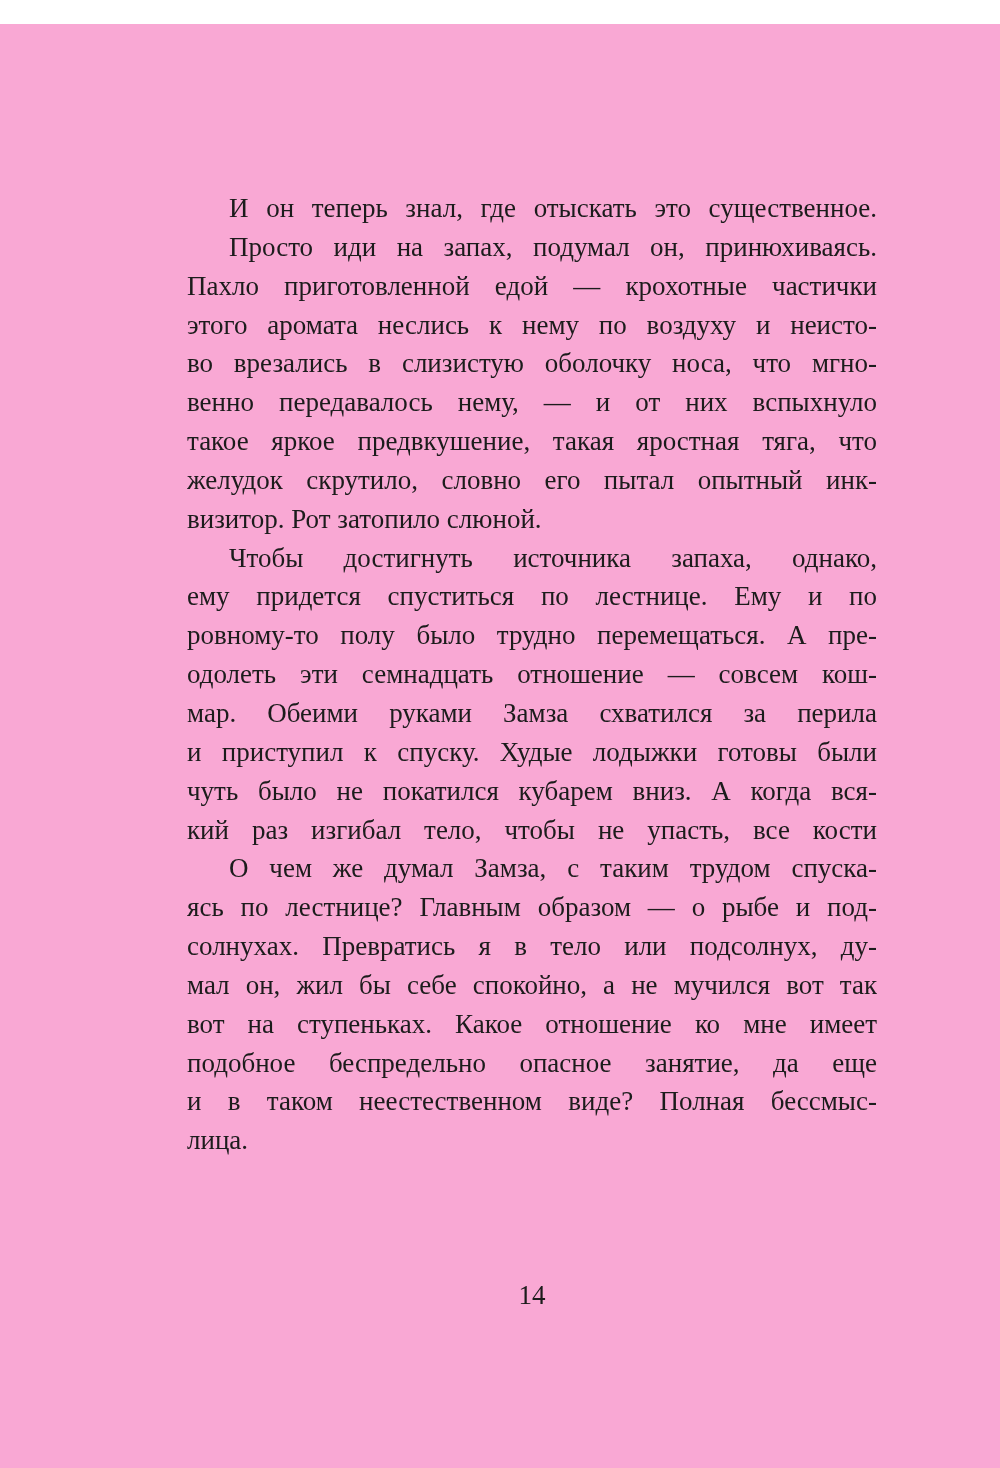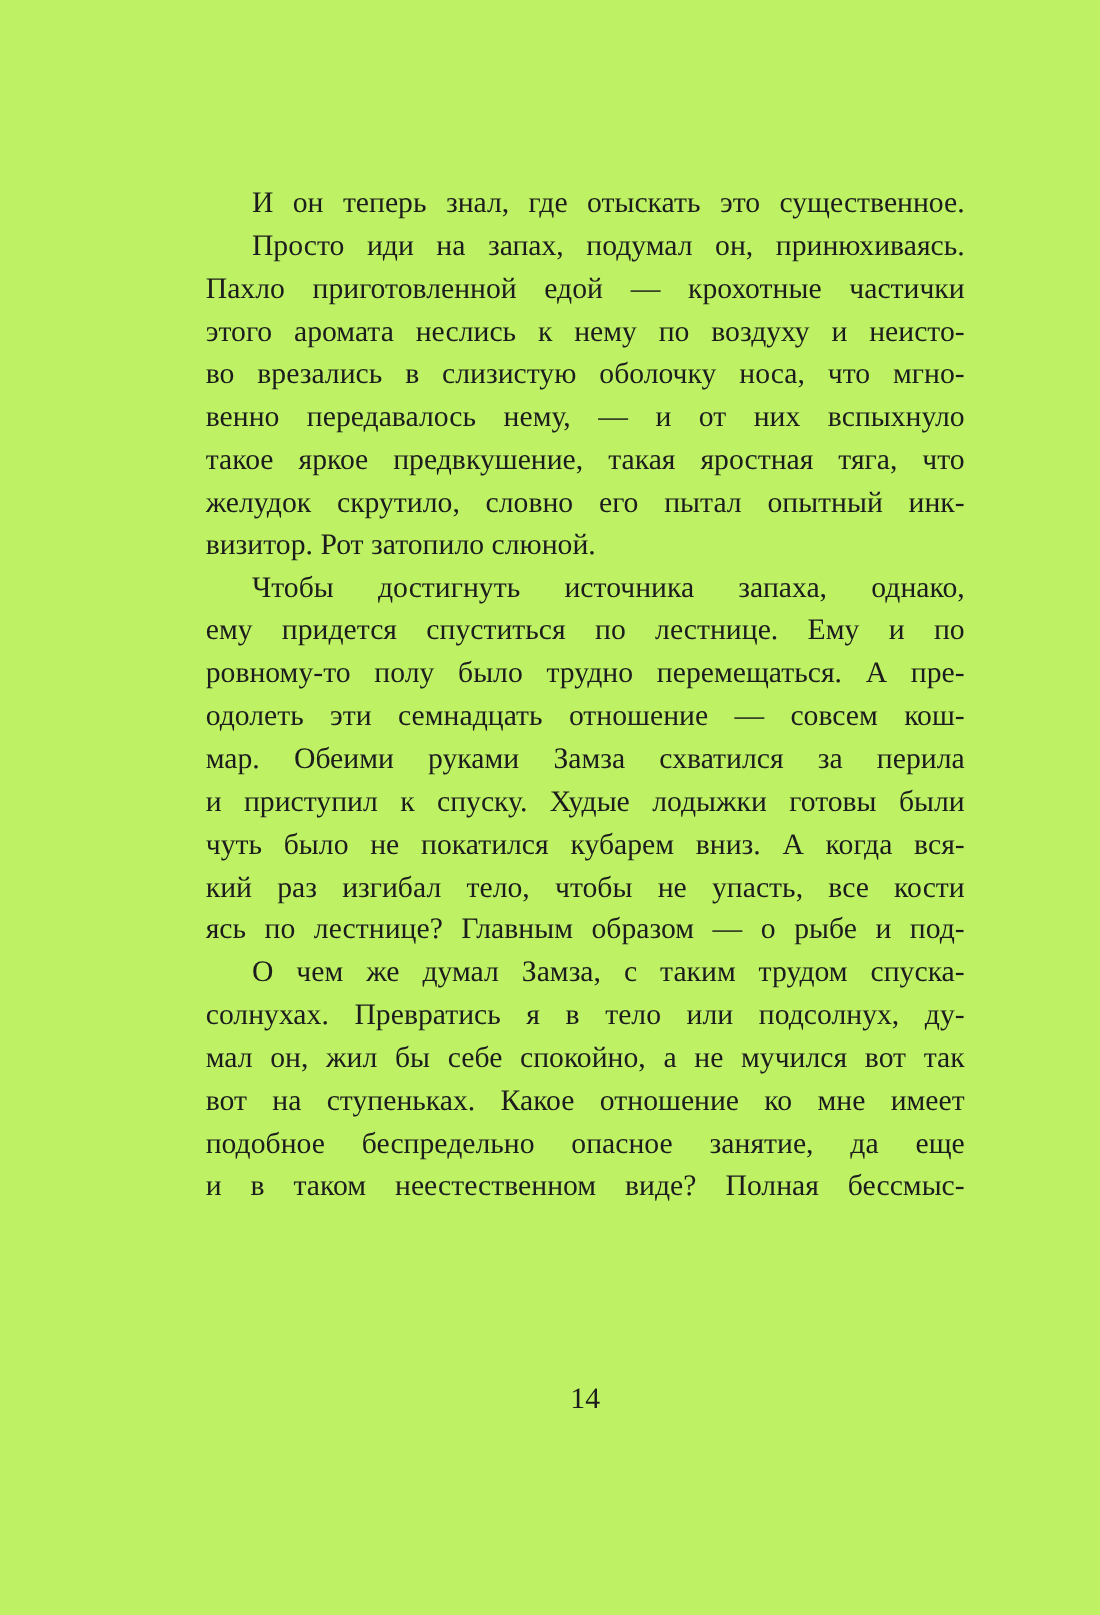--- a/index.html
+++ b/index.html
@@ -10,21 +10,22 @@
     width: 1000px;
     height: 1468px;
     background: #ffffff;
     position: relative;
     font-family: "Liberation Serif", "DejaVu Serif", serif;
     overflow: hidden;
   }
   .book-page {
     position: absolute;
     inset: 0;
-    background: #bef264;
+    background: #f9a8d4;
+    margin-top: 24px;
   }
   .text-block {
     position: absolute;
     left: 187px;
     top: 165px;
     width: 690px;
     color: #1c1c1c;
     font-size: 27px;
     line-height: 38.85px;
   }
@@ -80,25 +81,26 @@
       <div class="line">ему придется спуститься по лестнице. Ему и по</div>
       <div class="line">ровному-то полу было трудно перемещаться. А пре-</div>
       <div class="line">одолеть эти семнадцать отношение — совсем кош-</div>
       <div class="line">мар. Обеими руками Замза схватился за перила</div>
       <div class="line">и приступил к спуску. Худые лодыжки готовы были</div>
       <div class="line">чуть было не покатился кубарем вниз. А когда вся-</div>
       <div class="line">кий раз изгибал тело, чтобы не упасть, все кости</div>
     </div>
 
     <div class="paragraph">
+      <div class="line indent">О чем же думал Замза, с таким трудом спуска-</div>
       <div class="line">ясь по лестнице? Главным образом — о рыбе и под-</div>
-      <div class="line indent">О чем же думал Замза, с таким трудом спуска-</div>
       <div class="line">солнухах. Превратись я в тело или подсолнух, ду-</div>
       <div class="line">мал он, жил бы себе спокойно, а не мучился вот так</div>
       <div class="line">вот на ступеньках. Какое отношение ко мне имеет</div>
       <div class="line">подобное беспредельно опасное занятие, да еще</div>
       <div class="line">и в таком неестественном виде? Полная бессмыс-</div>
+      <div class="line last">лица.</div>
     </div>
 
   </div>
 
   <div class="page-number">14</div>
 </div>
 
 </body></html>

